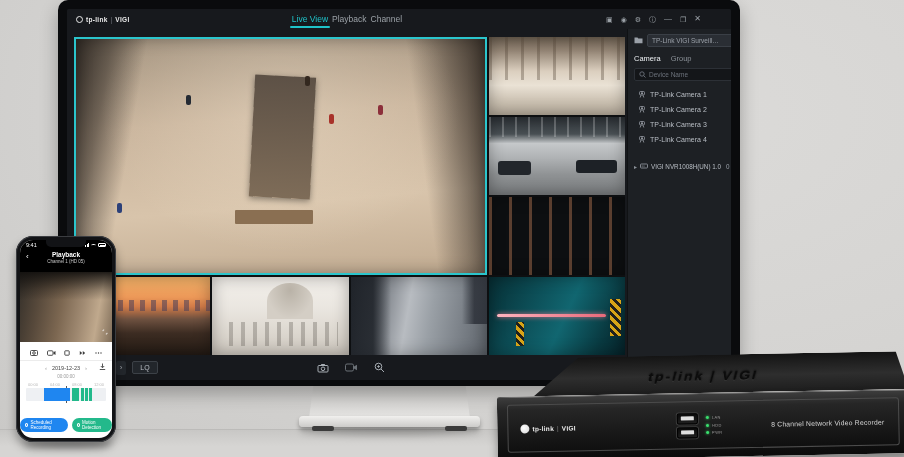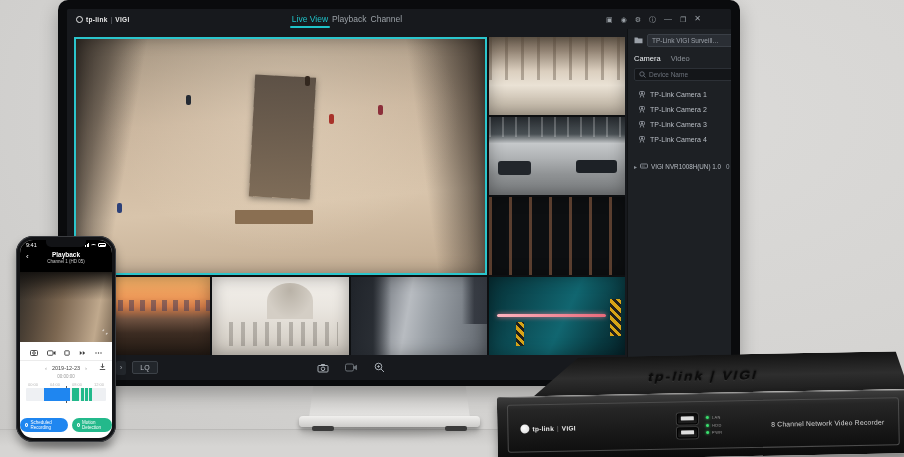--- a/index.html
+++ b/index.html
@@ -304,21 +304,21 @@
                   <path d="M.5 1.5h3l.8.9h4.2v4.8H.5z" fill="#9aa0a8"></path>
                 </svg>
             </span>
             <span class="sb-select">
               <span>TP-Link VIGI Surveill…</span>
 
             </span>
           </div>
           <div class="sb-tabs">
             <span class="sb-tab active">Camera</span>
-            <span class="sb-tab">Video</span>
+            <span class="sb-tab">Group</span>
 
           </div>
           <div class="sb-search">
             <span>
               <svg width="7" height="7" viewBox="0 0 7 7">
                   <circle cx="3" cy="3" r="2.2" fill="none" stroke="#6c727b" stroke-width=".9"></circle>
                   <line x1="4.6" y1="4.6" x2="6.5" y2="6.5" stroke="#6c727b" stroke-width=".9"></line>
                 </svg>
             </span>
             <input placeholder="Device Name" style="">

